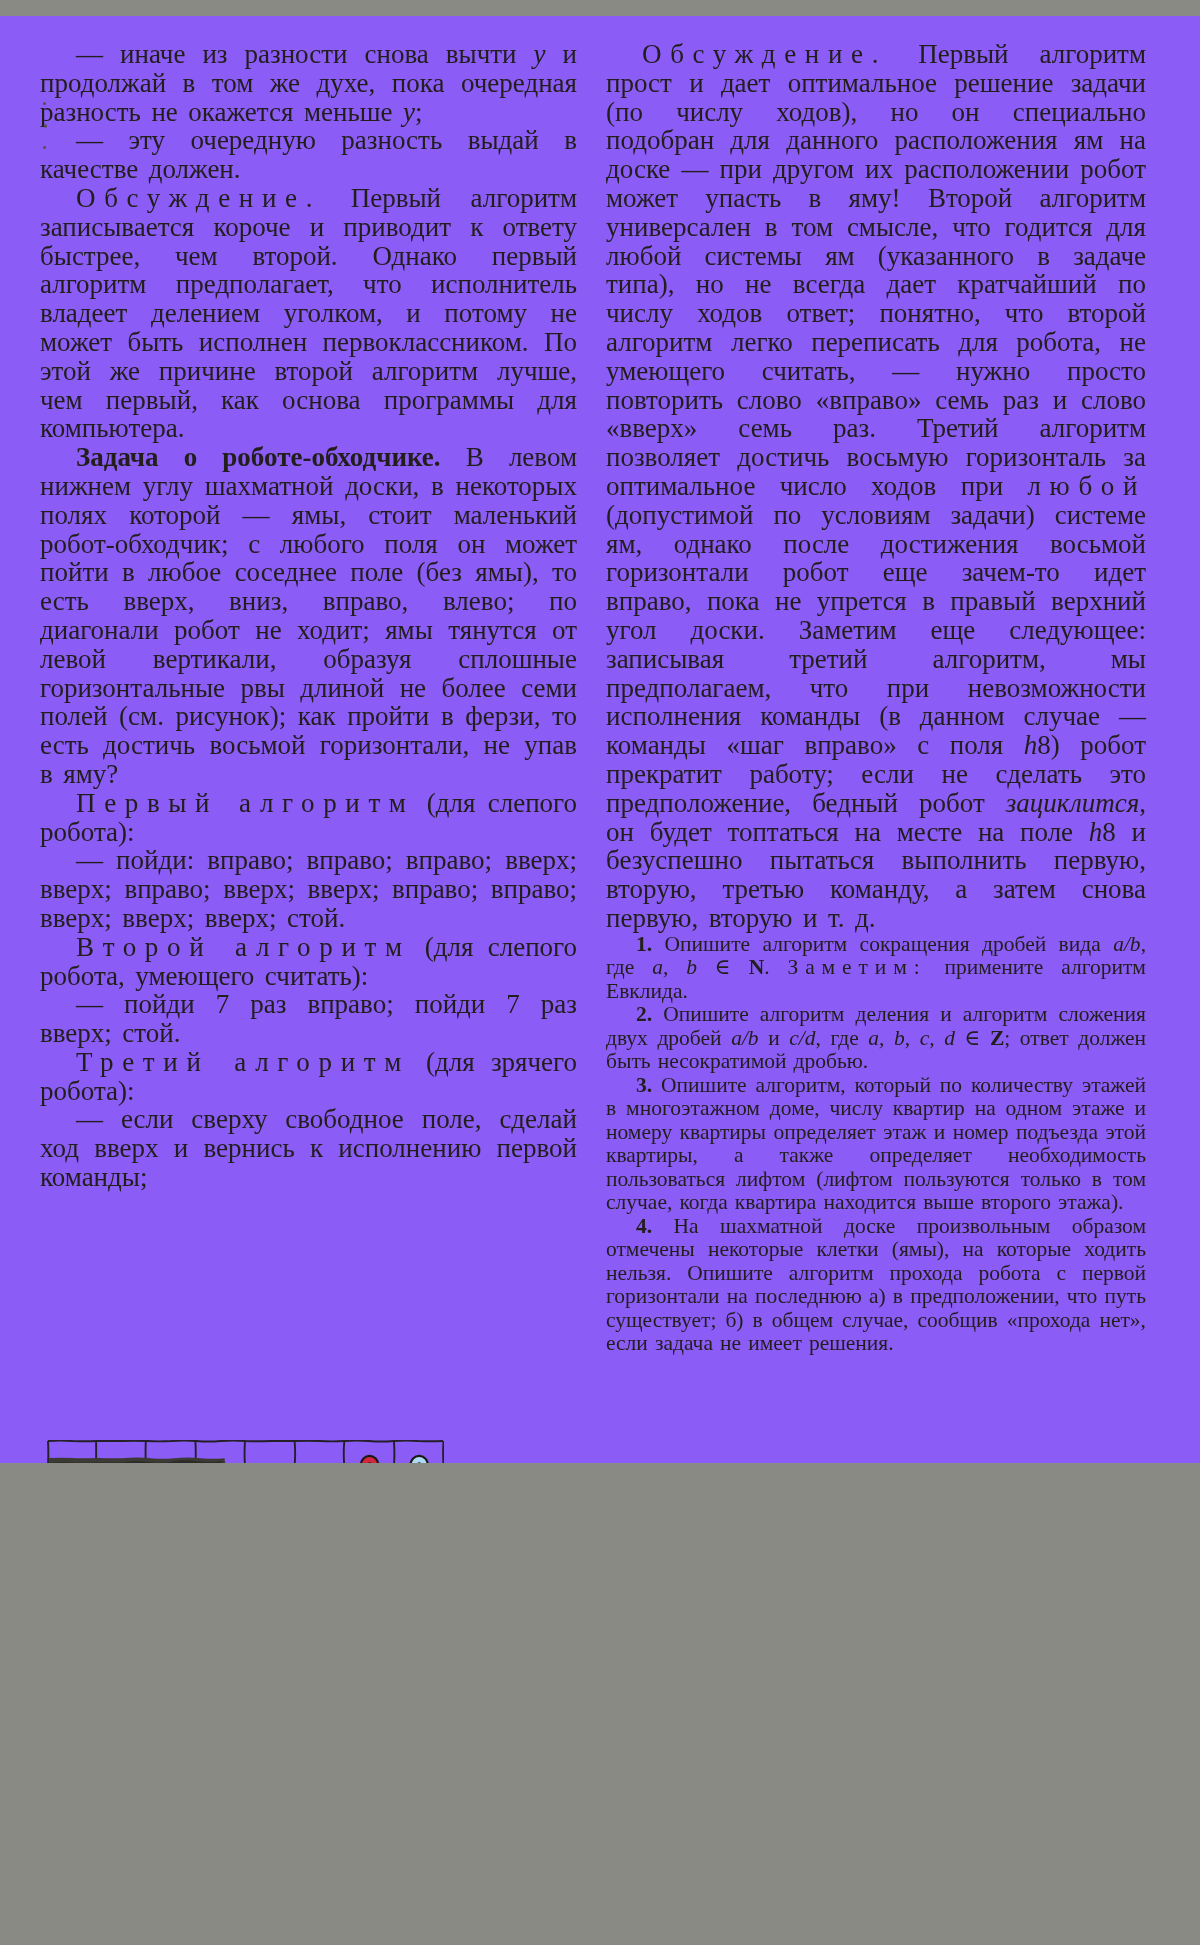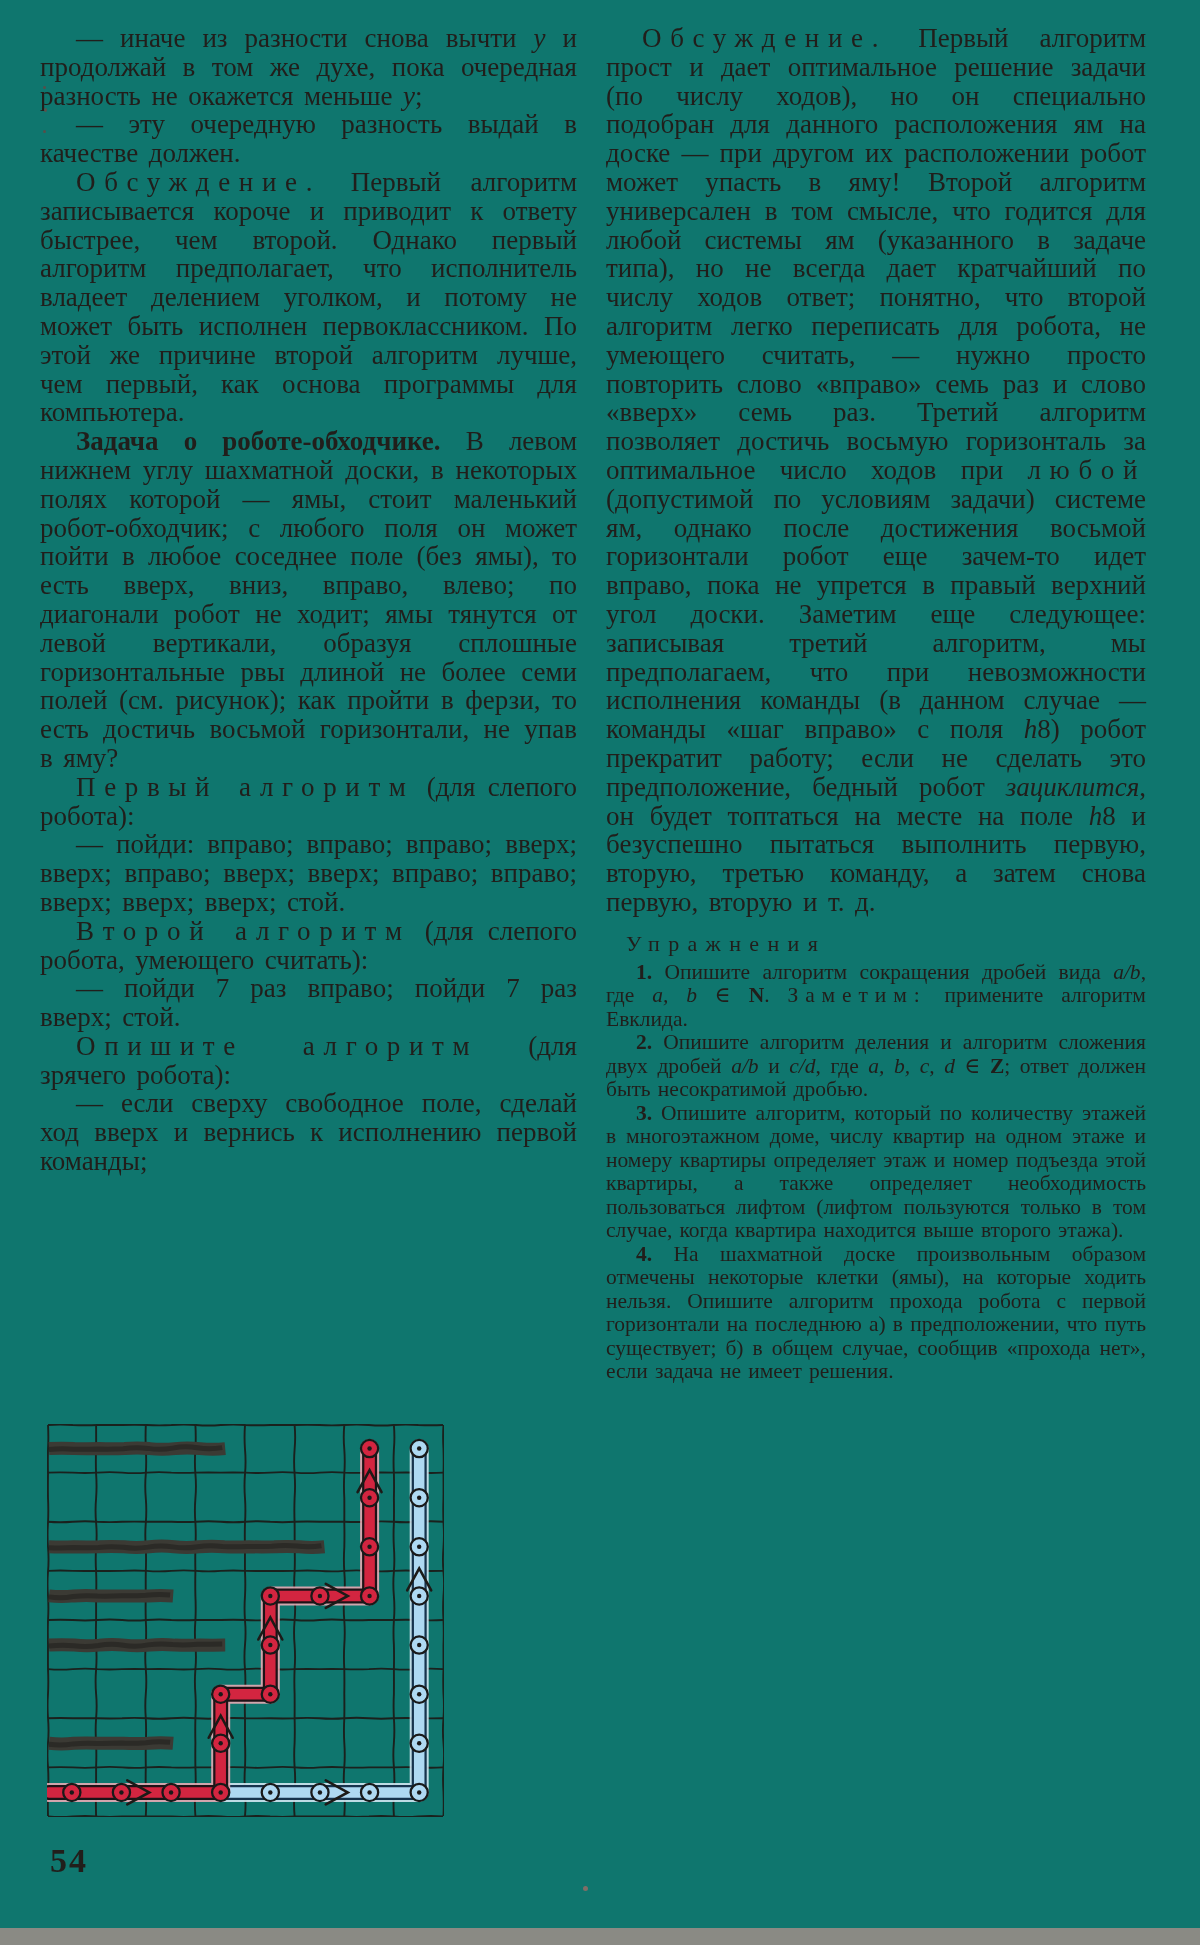--- a/index.html
+++ b/index.html
@@ -1,19 +1,19 @@
 <!DOCTYPE html>
 <html><head>
 <meta charset="utf-8">
 <style>
   html,body{margin:0;padding:0;}
   body{background:#8a8a84;}
   .page{
-    position:relative;width:1200px;height:1928px;margin:0 auto;
-    background:#0f766e;overflow:hidden;
+    position:relative;width:1200px;height:1447px;margin:16px auto;
+    background:#8b5cf6;overflow:hidden;
     font-family:"Liberation Serif","DejaVu Serif",serif;
     color:#211e1b;
   }
   .col{position:absolute;}
   .col p{
     margin:0;text-align:justify;text-indent:36px;
     font-size:27px;line-height:28.8px;word-spacing:0.14em;
   }
   .col-left{left:40px;top:24px;width:537px;}
   .col-right{left:606px;top:24px;width:540px;}
@@ -38,26 +38,25 @@
 <div class="page">
   <div class="col col-left" id="col-left">
       <p><span>— иначе из разности снова вычти </span><span class="i">y</span><span> и продолжай в том же духе, пока очередная разность не окажется меньше </span><span class="i">y</span><span>;</span></p>
       <p><span>— эту очередную разность выдай в качестве должен.</span></p>
       <p><span class="sp">Обсуждение.</span><span> Первый алгоритм записывается короче и приводит к ответу быстрее, чем второй. Однако первый алгоритм предполагает, что исполнитель владеет делением уголком, и потому не может быть исполнен первоклассником. По этой же причине второй алгоритм лучше, чем первый, как основа программы для компьютера.</span></p>
       <p><span class="b">Задача о роботе-обходчике.</span><span> В левом нижнем углу шахматной доски, в некоторых полях которой — ямы, стоит маленький робот-обходчик; с любого поля он может пойти в любое соседнее поле (без ямы), то есть вверх, вниз, вправо, влево; по диагонали робот не ходит; ямы тянутся от левой вертикали, образуя сплошные горизонтальные рвы длиной не более семи полей (см. рисунок); как пройти в ферзи, то есть достичь восьмой горизонтали, не упав в яму?</span></p>
       <p><span class="sp">Первый алгоритм</span><span> (для слепого робота):</span></p>
       <p><span>— пойди: вправо; вправо; вправо; вверх; вверх; вправо; вверх; вверх; вправо; вправо; вверх; вверх; вверх; стой.</span></p>
       <p><span class="sp">Второй алгоритм</span><span> (для слепого робота, умеющего считать):</span></p>
       <p><span>— пойди 7 раз вправо; пойди 7 раз вверх; стой.</span></p>
-      <p><span class="sp">Опишите алгоритм</span><span> (для зрячего робота):</span></p>
+      <p><span class="sp">Третий алгоритм</span><span> (для зрячего робота):</span></p>
       <p><span>— если сверху свободное поле, сделай ход вверх и вернись к исполнению первой команды;</span></p>
     </div>
   <div class="col col-right" id="col-right">
       <p><span class="sp">Обсуждение.</span><span> Первый алгоритм прост и дает оптимальное решение задачи (по числу ходов), но он специально подобран для данного расположения ям на доске — при другом их расположении робот может упасть в яму! Второй алгоритм универсален в том смысле, что годится для любой системы ям (указанного в задаче типа), но не всегда дает кратчайший по числу ходов ответ; понятно, что второй алгоритм легко переписать для робота, не умеющего считать, — нужно просто повторить слово «вправо» семь раз и слово «вверх» семь раз. Третий алгоритм позволяет достичь восьмую горизонталь за оптимальное число ходов при </span><span class="sp">любой</span><span> (допустимой по условиям задачи) системе ям, однако после достижения восьмой горизонтали робот еще зачем-то идет вправо, пока не упрется в правый верхний угол доски. Заметим еще следующее: записывая третий алгоритм, мы предполагаем, что при невозможности исполнения команды (в данном случае — команды «шаг вправо» с поля </span><span class="i">h</span><span>8) робот прекратит работу; если не сделать это предположение, бедный робот </span><span class="i">зациклится</span><span>, он будет топтаться на месте на поле </span><span class="i">h</span><span>8 и безуспешно пытаться выполнить первую, вторую, третью команду, а затем снова первую, вторую и т. д.</span></p>
-      <p class="ex-heading"><span>Упражнения</span></p>
       <p class="ex"><span class="b">1.</span><span> Опишите алгоритм сокращения дробей вида </span><span class="i">a/b</span><span>, где </span><span class="i">a, b</span><span> ∈ </span><span class="b">N</span><span>. </span><span class="sp">Заметим:</span><span> примените алгоритм Евклида.</span></p>
       <p class="ex"><span class="b">2.</span><span> Опишите алгоритм деления и алгоритм сложения двух дробей </span><span class="i">a/b</span><span> и </span><span class="i">c/d</span><span>, где </span><span class="i">a, b, c, d</span><span> ∈ </span><span class="b">Z</span><span>; ответ должен быть несократимой дробью.</span></p>
       <p class="ex"><span class="b">3.</span><span> Опишите алгоритм, который по количеству этажей в многоэтажном доме, числу квартир на одном этаже и номеру квартиры определяет этаж и номер подъезда этой квартиры, а также определяет необходимость пользоваться лифтом (лифтом пользуются только в том случае, когда квартира находится выше второго этажа).</span></p>
       <p class="ex"><span class="b">4.</span><span> На шахматной доске произвольным образом отмечены некоторые клетки (ямы), на которые ходить нельзя. Опишите алгоритм прохода робота с первой горизонтали на последнюю а) в предположении, что путь существует; б) в общем случае, сообщив «прохода нет», если задача не имеет решения.</span></p>
     </div>
   <div class="figure">
     <svg id="figsvg" width="397" height="393" viewBox="0 0 397 393">
         <g fill="none" stroke="#1c1a17" stroke-width="1.9" opacity="0.92">
           <path d="M1.0,1.0 Q1.7,13.2 1.0,25.4 Q0.7,37.7 1.0,49.9 Q0.8,62.1 1.0,74.3 Q1.6,86.5 1.0,98.8 Q0.1,111.0 1.0,123.2 Q2.1,135.4 1.0,147.6 Q-0.0,159.8 1.0,172.1 Q1.8,184.3 1.0,196.5 Q0.6,208.7 1.0,220.9 Q0.9,233.2 1.0,245.4 Q1.6,257.6 1.0,269.8 Q0.1,282.0 1.0,294.3 Q2.1,306.5 1.0,318.7 Q-0.1,330.9 1.0,343.1 Q1.8,355.3 1.0,367.6 Q0.6,379.8 1.0,392.0"></path>
           <path d="M49.1,1.0 Q49.2,13.2 49.1,25.4 Q48.6,37.7 49.1,49.9 Q50.0,62.1 49.1,74.3 Q48.0,86.5 49.1,98.8 Q50.2,111.0 49.1,123.2 Q48.3,135.4 49.1,147.6 Q49.6,159.8 49.1,172.1 Q49.1,184.3 49.1,196.5 Q48.7,208.7 49.1,220.9 Q50.0,233.2 49.1,245.4 Q48.1,257.6 49.1,269.8 Q50.2,282.0 49.1,294.3 Q48.2,306.5 49.1,318.7 Q49.6,330.9 49.1,343.1 Q49.1,355.3 49.1,367.6 Q48.7,379.8 49.1,392.0"></path>

